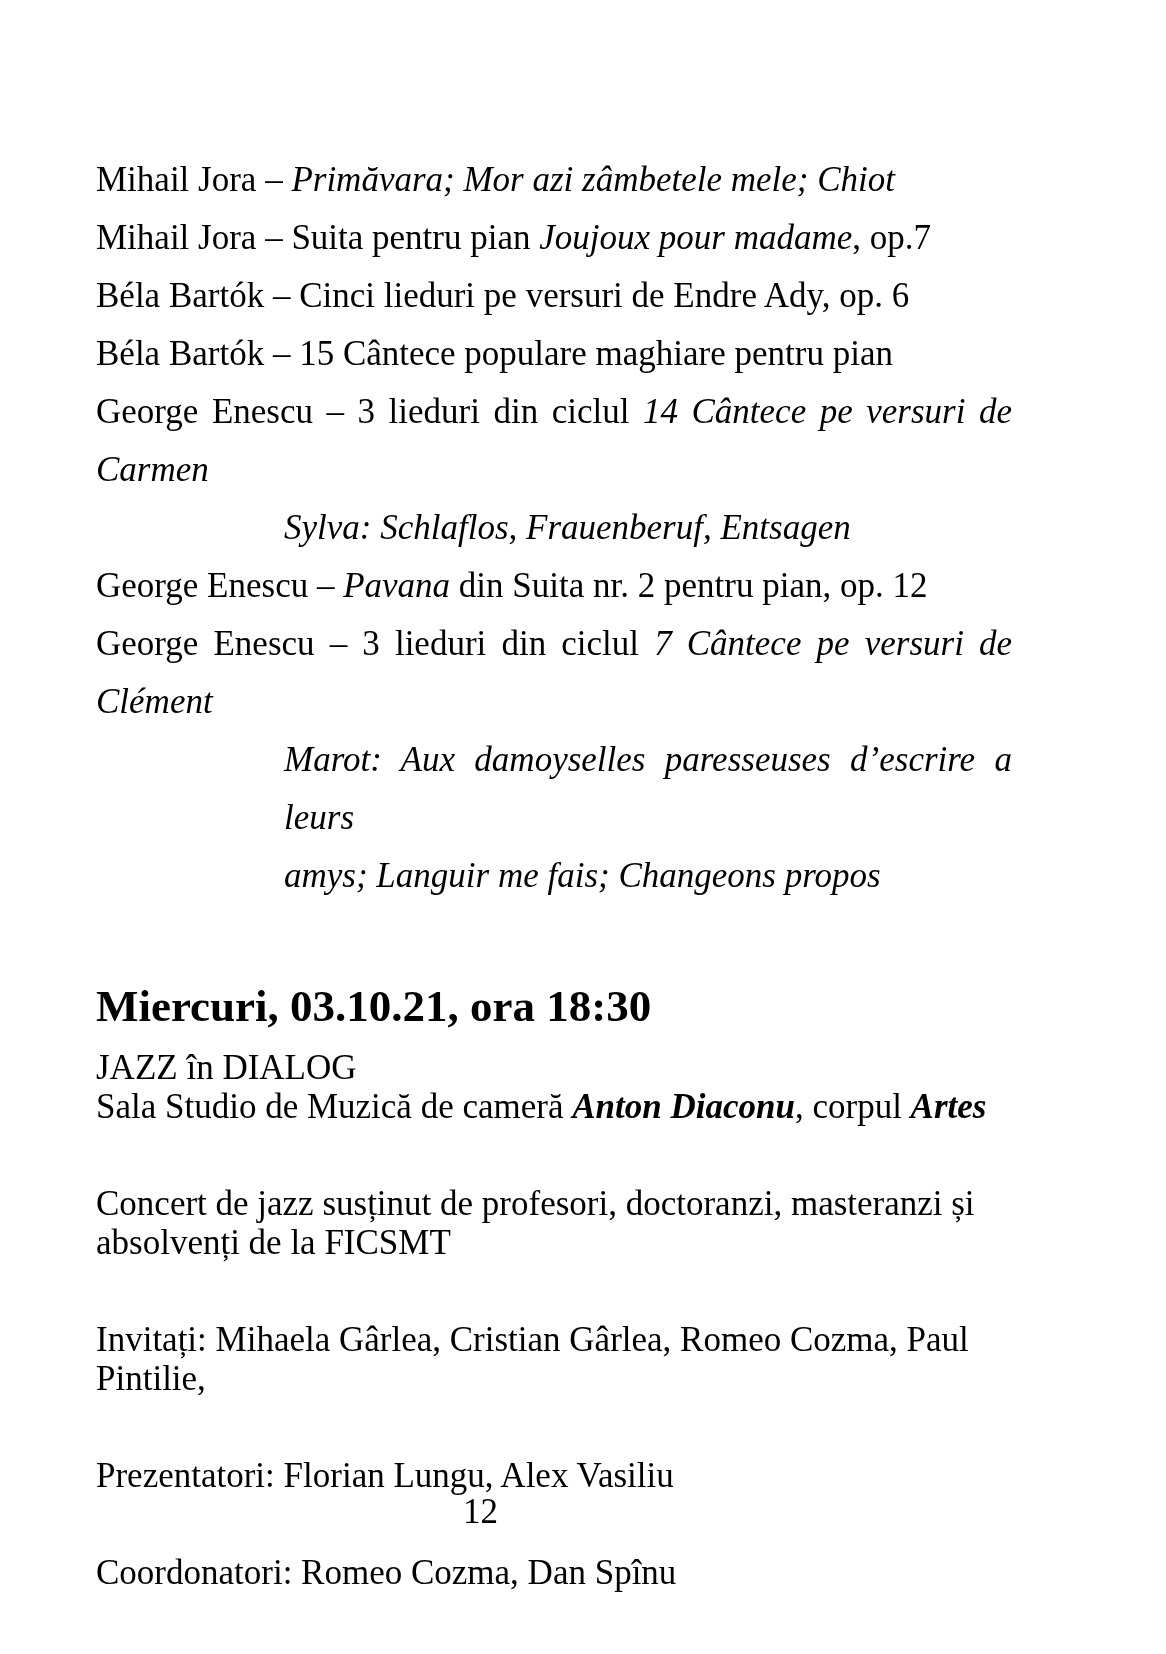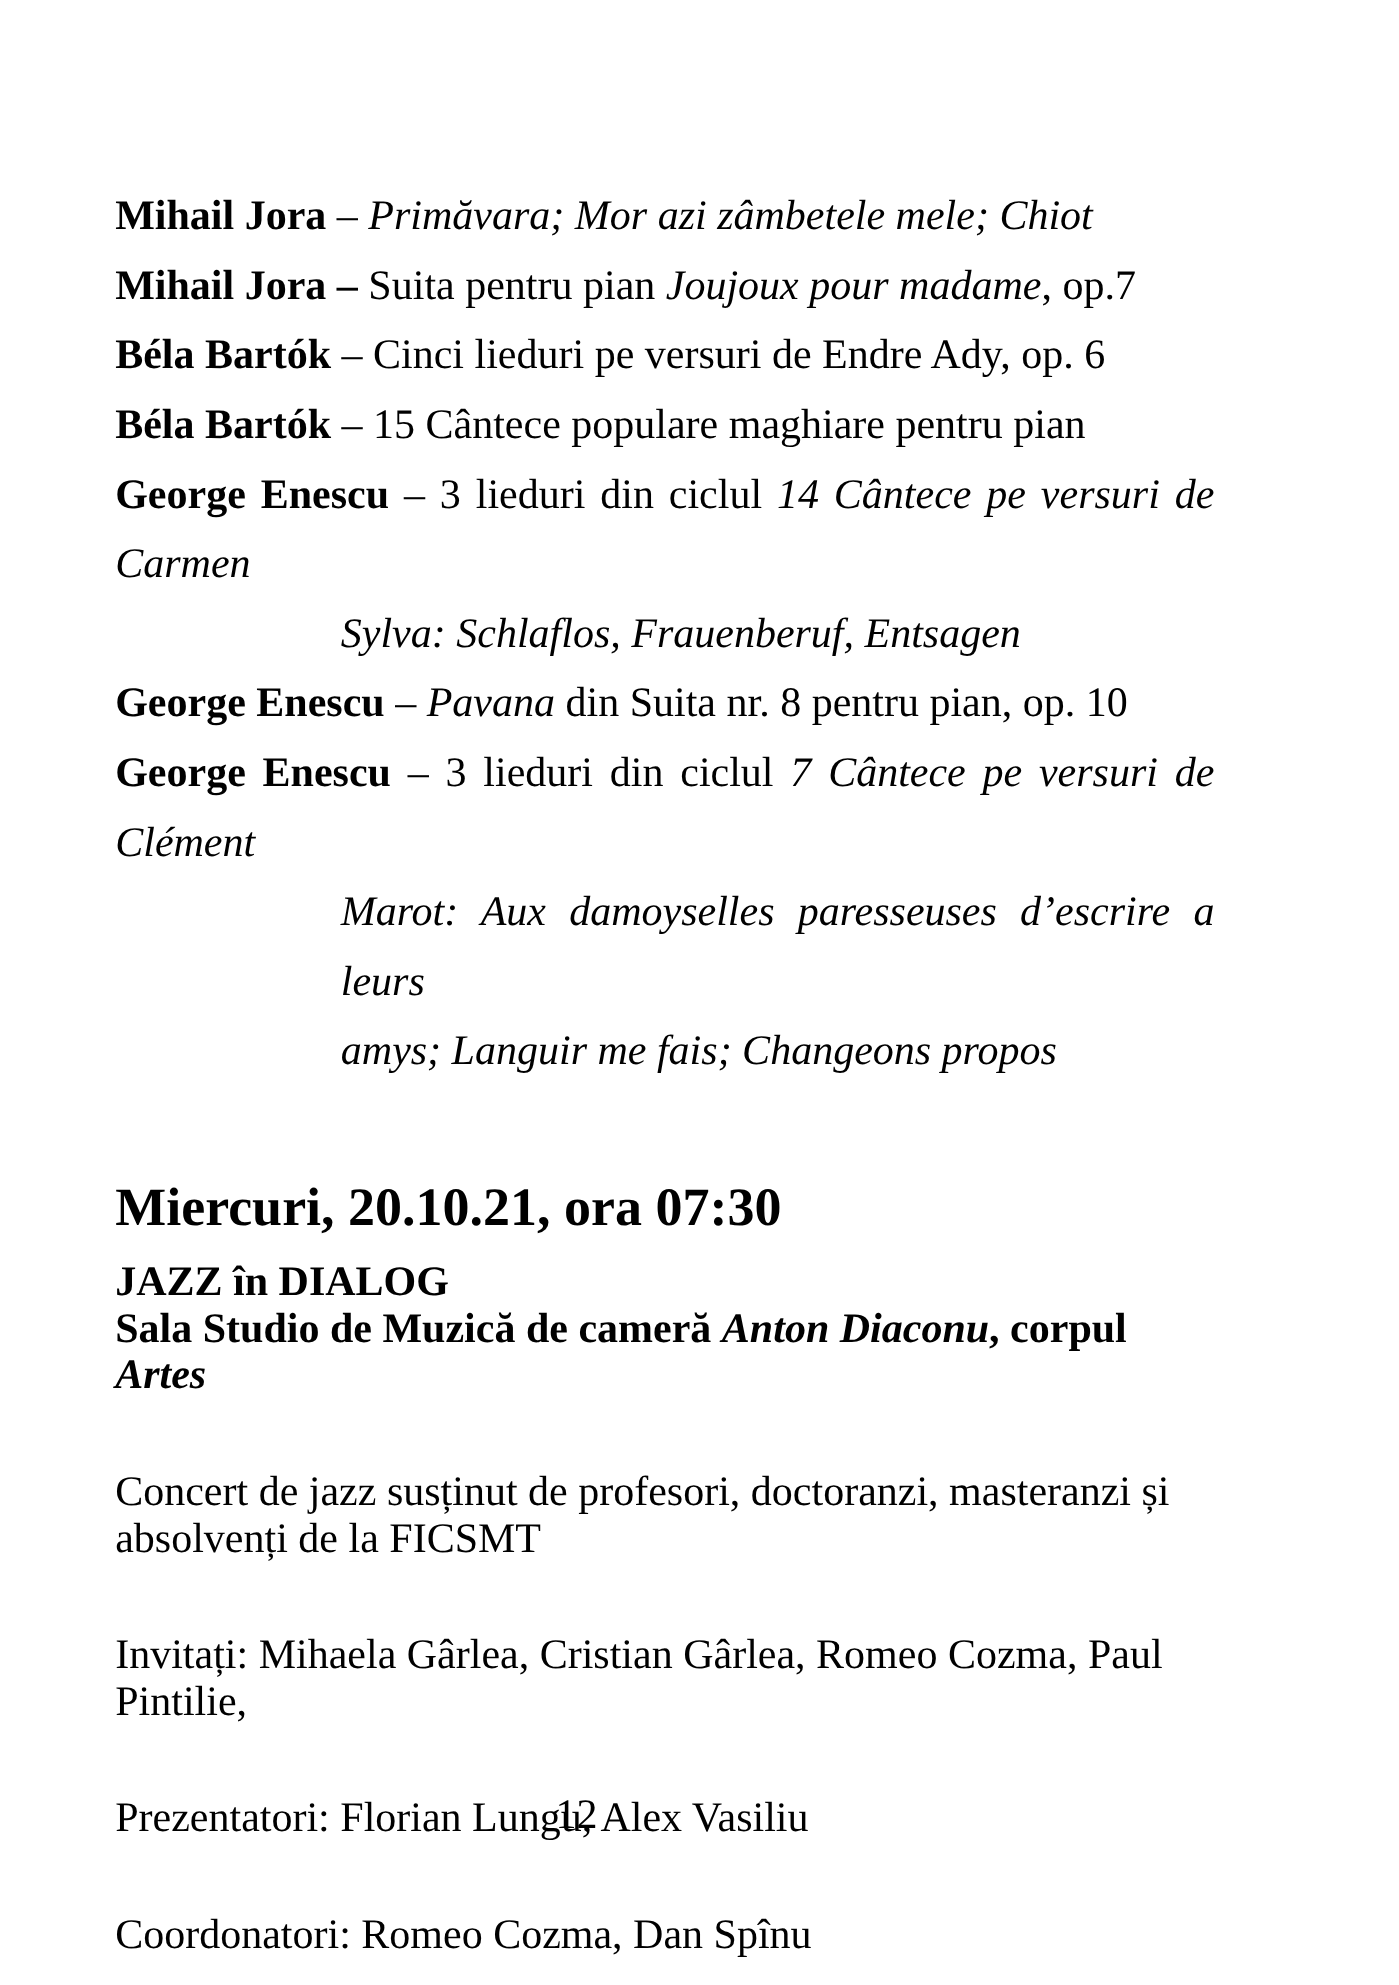--- a/index.html
+++ b/index.html
@@ -23,21 +23,21 @@
     line-height: 58px;
     white-space: normal;
   }
   .program .line.indent { padding-left: 188px; }
   .program .line.justify {
     text-align: justify;
     text-align-last: justify;
   }
   
   .s-r { font-weight: normal; font-style: normal; }
-  .s-b { font-weight: bold;   font-style: normal; margin-top: 32px; }
+  .s-b { font-weight: normal;   font-style: normal; margin-top: 32px; }
   .s-i { font-weight: normal; font-style: italic; }
   .s-bi{ font-weight: bold;   font-style: italic; }
   
   .event-heading {
     margin: 73px 0 0 0;
     font-size: 45px;
     font-weight: bold;
     line-height: 56px;
   }
   
@@ -62,27 +62,27 @@
 
 <div class="page">
 
   <section class="program" id="program">
       <div class="line"><span class="s-b">Mihail Jora</span><span class="s-r"> – </span><span class="s-i">Primăvara; Mor azi zâmbetele mele; Chiot</span></div>
       <div class="line"><span class="s-b">Mihail Jora – </span><span class="s-r">Suita pentru pian </span><span class="s-i">Joujoux pour madame</span><span class="s-r">, op.7</span></div>
       <div class="line"><span class="s-b">Béla Bartók</span><span class="s-r"> – Cinci lieduri pe versuri de Endre Ady, op. 6</span></div>
       <div class="line"><span class="s-b">Béla Bartók</span><span class="s-r"> – 15 Cântece populare maghiare pentru pian</span></div>
       <div class="line justify"><span class="s-b">George Enescu</span><span class="s-r"> – 3 lieduri din ciclul </span><span class="s-i">14 Cântece pe versuri de Carmen</span></div>
       <div class="line indent"><span class="s-i">Sylva</span><span class="s-i">: </span><span class="s-i">Schlaflos, Frauenberuf, Entsagen</span></div>
-      <div class="line"><span class="s-b">George Enescu</span><span class="s-r"> – </span><span class="s-i">Pavana</span><span class="s-r"> din Suita nr. 8 pentru pian, op. 10</span></div>
+      <div class="line"><span class="s-b">George Enescu</span><span class="s-r"> – </span><span class="s-i">Pavana</span><span class="s-r"> din Suita nr. 2 pentru pian, op. 12</span></div>
       <div class="line justify"><span class="s-b">George Enescu</span><span class="s-r"> – 3 lieduri din ciclul </span><span class="s-i">7 Cântece pe versuri de Clément</span></div>
       <div class="line indent justify"><span class="s-i">Marot</span><span class="s-i">: </span><span class="s-i">Aux damoyselles paresseuses d’escrire a leurs</span></div>
       <div class="line indent"><span class="s-i">amys; Languir me fais; Changeons propos</span></div>
     </section>
 
-  <h1 class="event-heading">Miercuri, 20.10.21, ora 07:30</h1>
+  <h1 class="event-heading">Miercuri, 03.10.21, ora 18:30</h1>
 
   <div class="subhead" id="subhead">
       <div class="line"><span class="s-b">JAZZ în DIALOG</span></div>
       <div class="line"><span class="s-b">Sala Studio de Muzică de cameră </span><span class="s-bi">Anton Diaconu</span><span class="s-b">, corpul </span><span class="s-bi">Artes</span></div>
     </div>
 
   <div class="paragraphs" id="paragraphs">
       <div class="paragraph">
         <div class="line"><span class="s-r">Concert de jazz susținut de profesori, doctoranzi, masteranzi și</span></div>
         <div class="line"><span class="s-r">absolvenți de la FICSMT</span></div>

